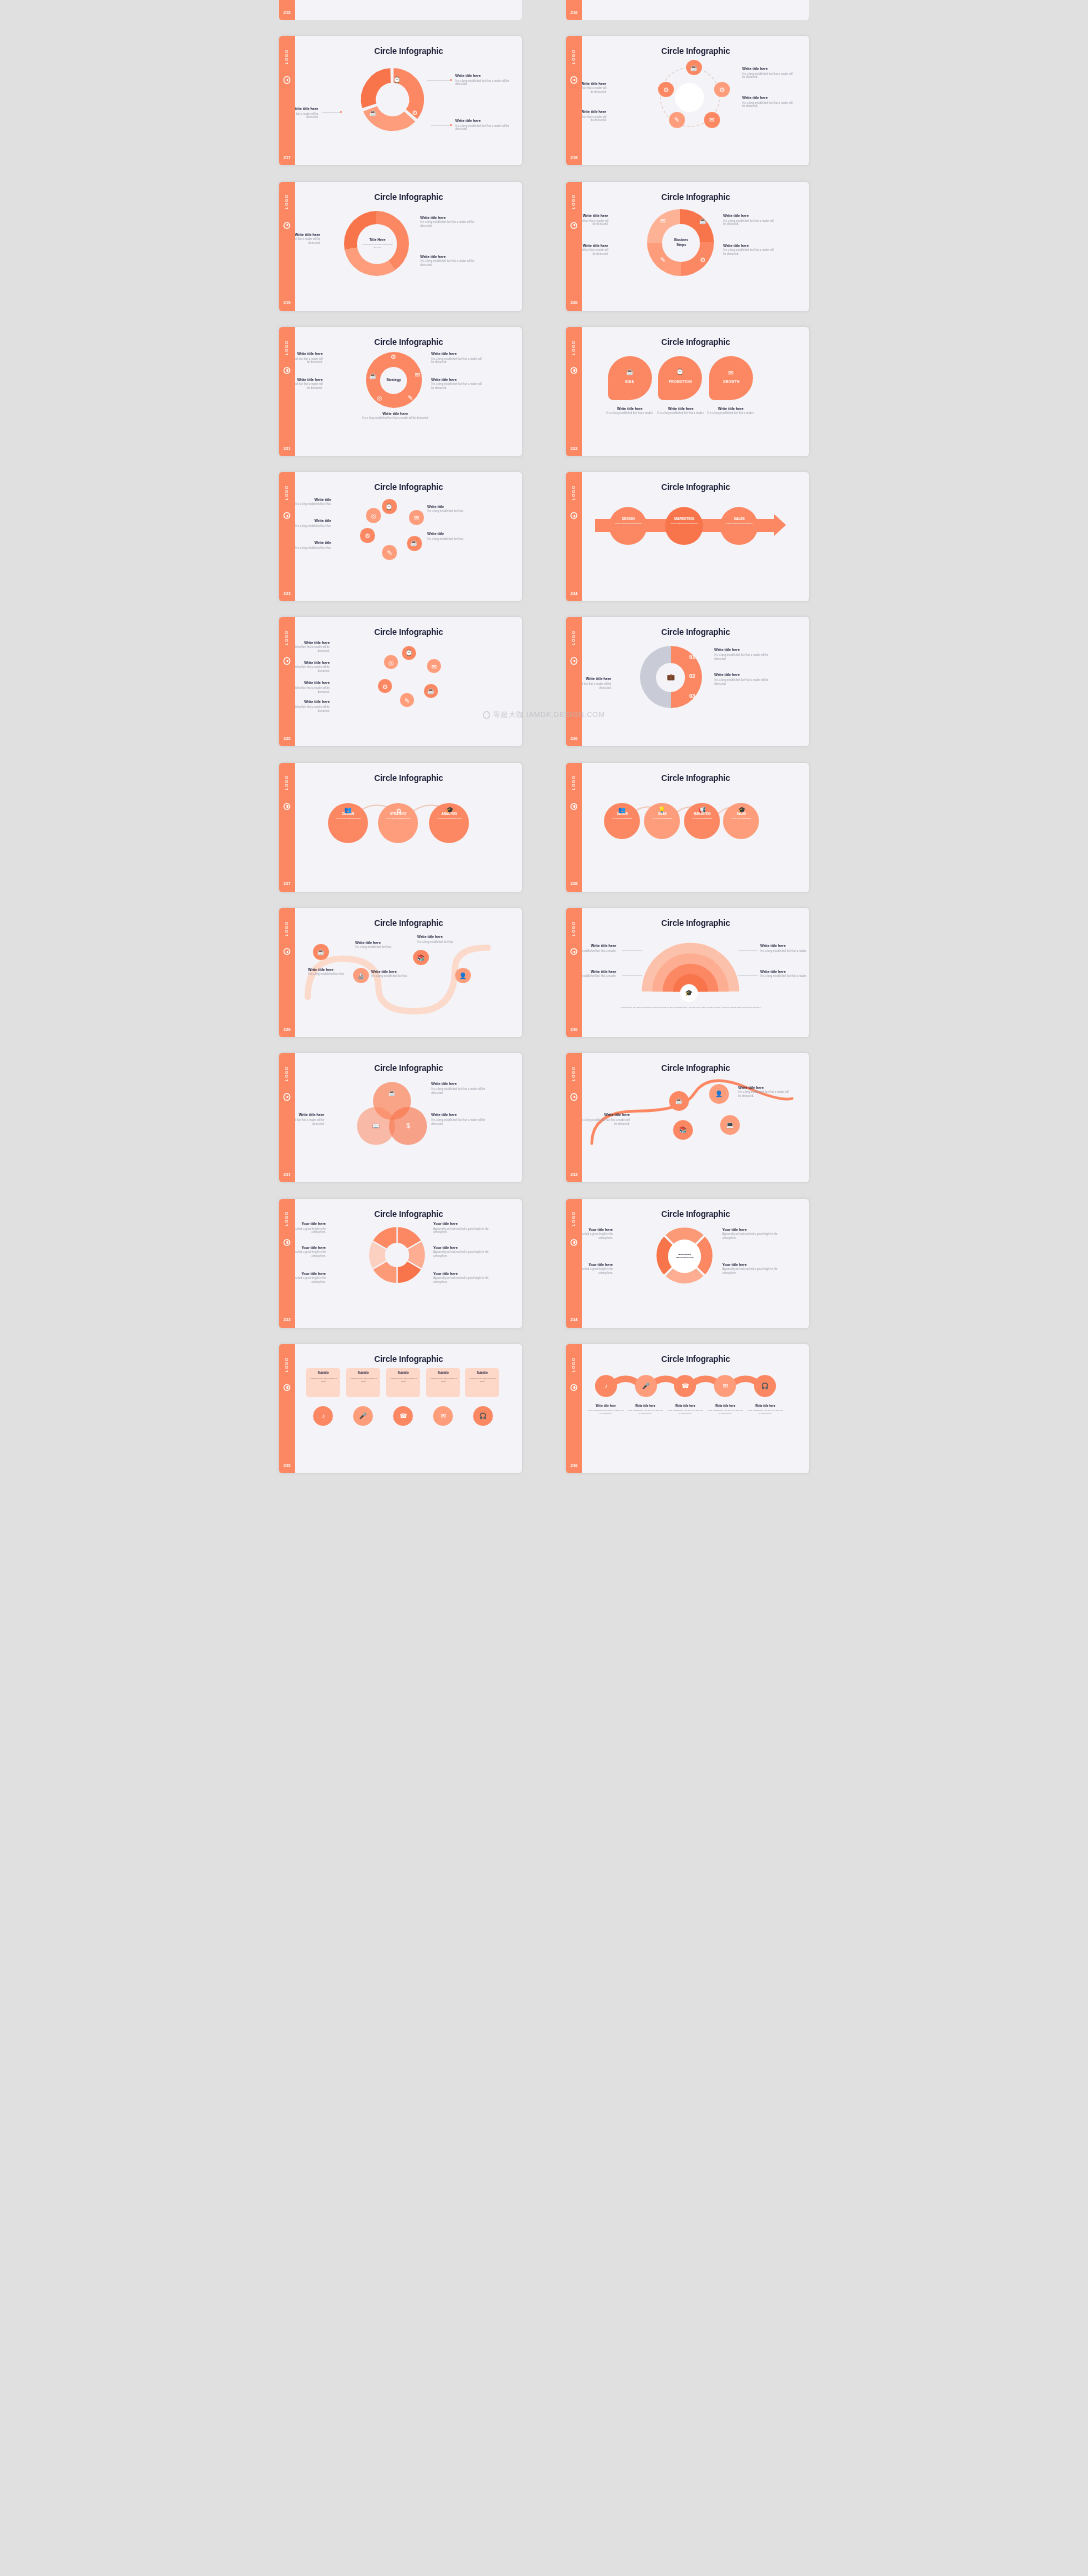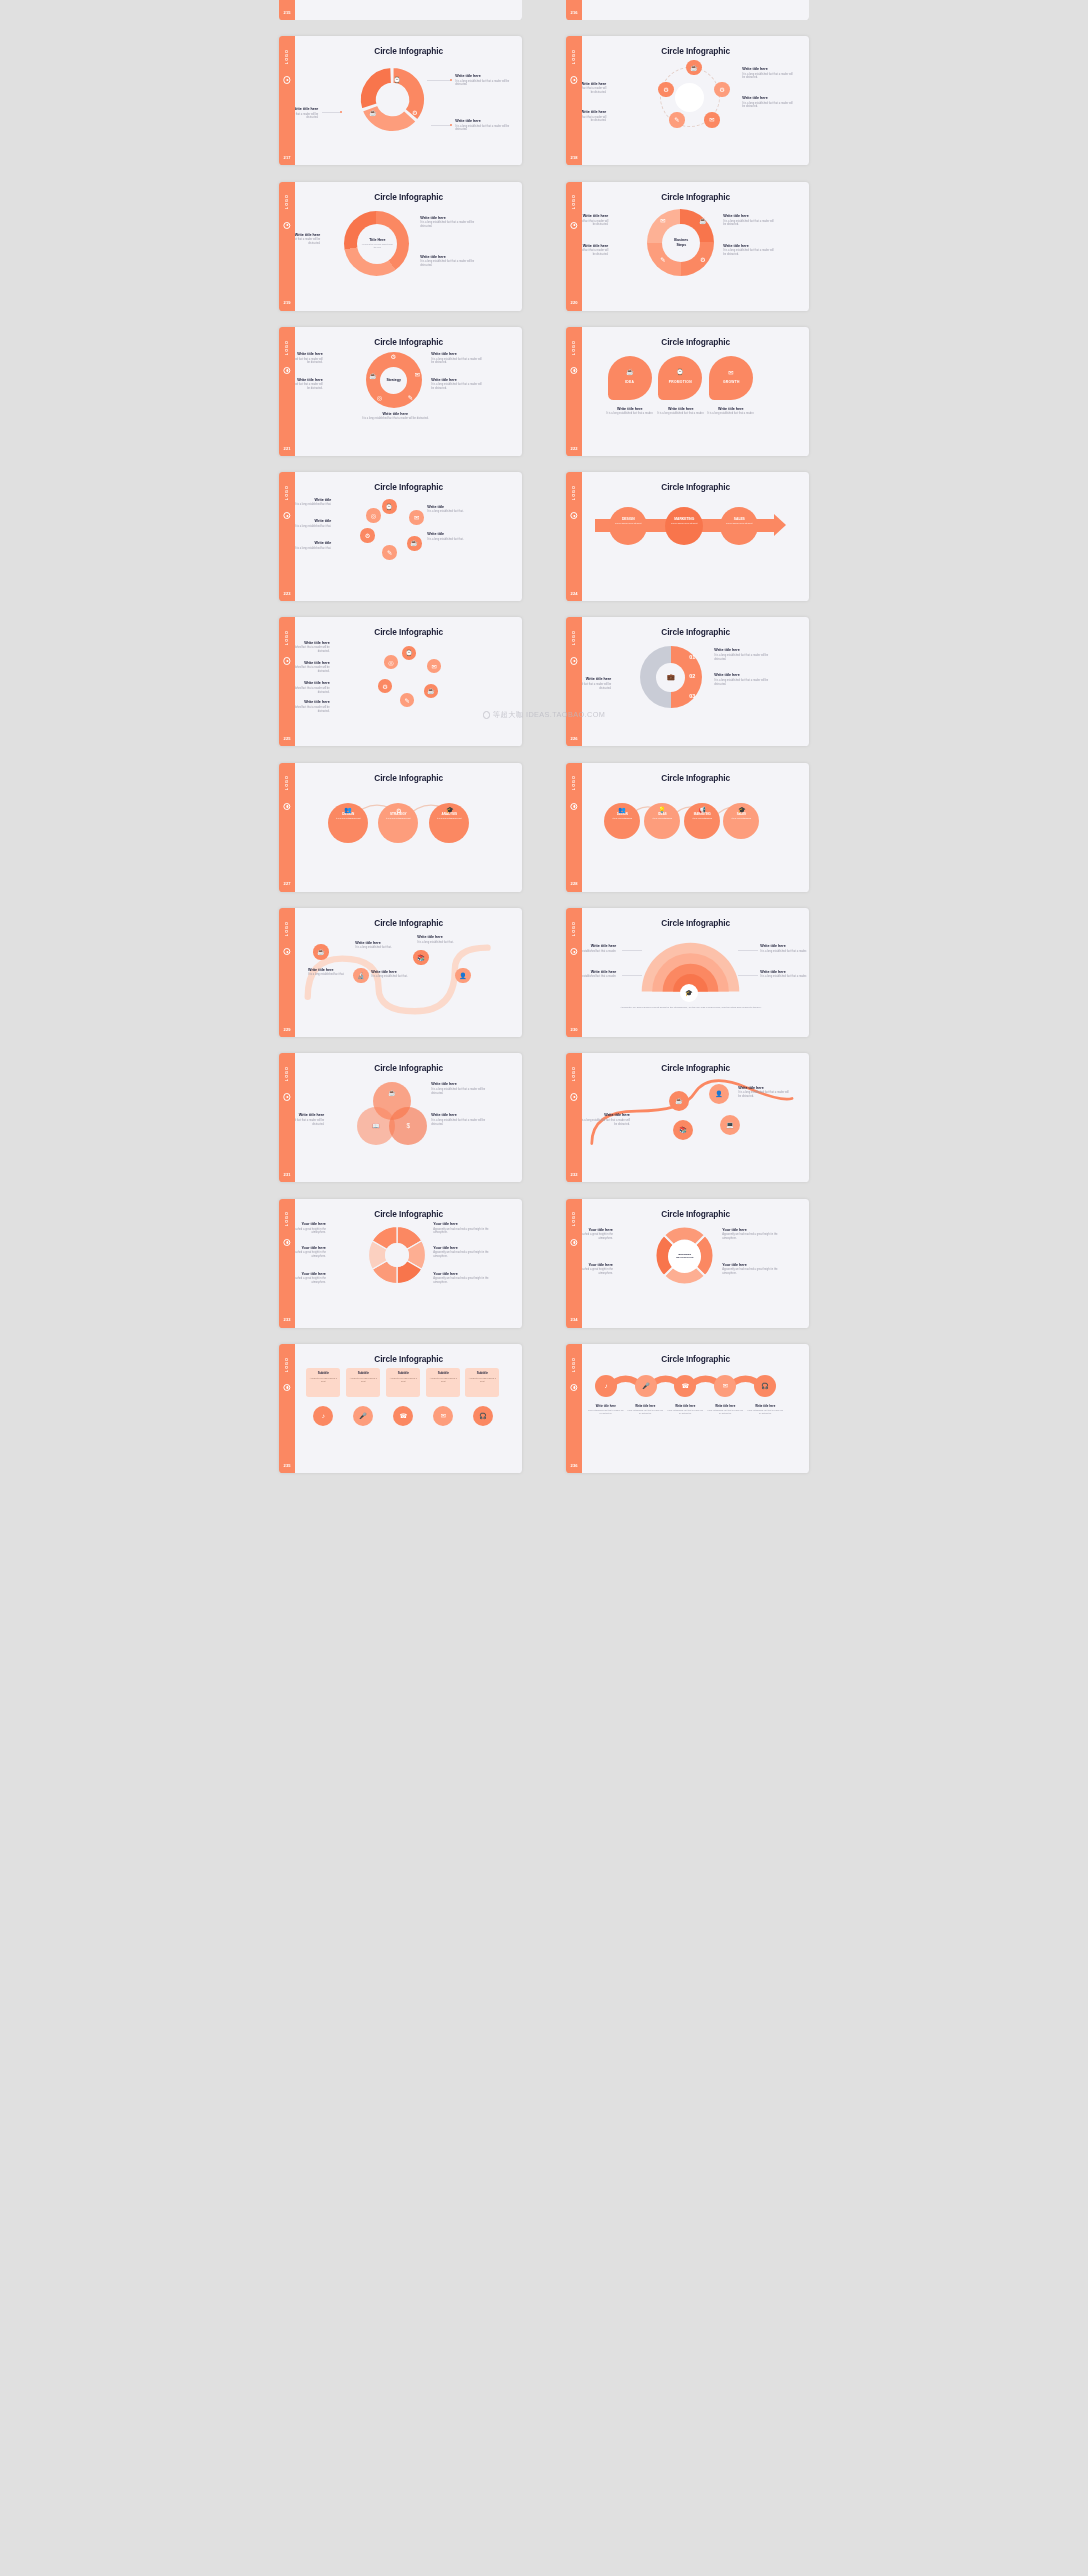--- a/index.html
+++ b/index.html
@@ -952,16 +952,16 @@
             <div class="ic" style="left: 172px; top: 11px; width: 22px; height: 22px; font-size: 6.3px;">🎧</div>
             <div class="tb center" style="left: 164px; top: 40px; width: 38px;">
               <div class="h" style="font-size: 2.9px;">Write title here</div>
               <div class="p" style="font-size: 2.1px;">Long established fact that a reader will be distracted.</div>
             </div>
           </div>
         </div>
       </div>
     </div>
   <div class="watermark" id="wm" style="top: 710px;">
-    <span class="wm-logo"></span><span>等超大咖  IDEAS.TAOBAO.COM</span>
+    <span class="wm-logo"></span><span>等超大咖  IAMDK.DESIGN.COM</span>
   </div>
 </div>
 
 
 </body></html>

